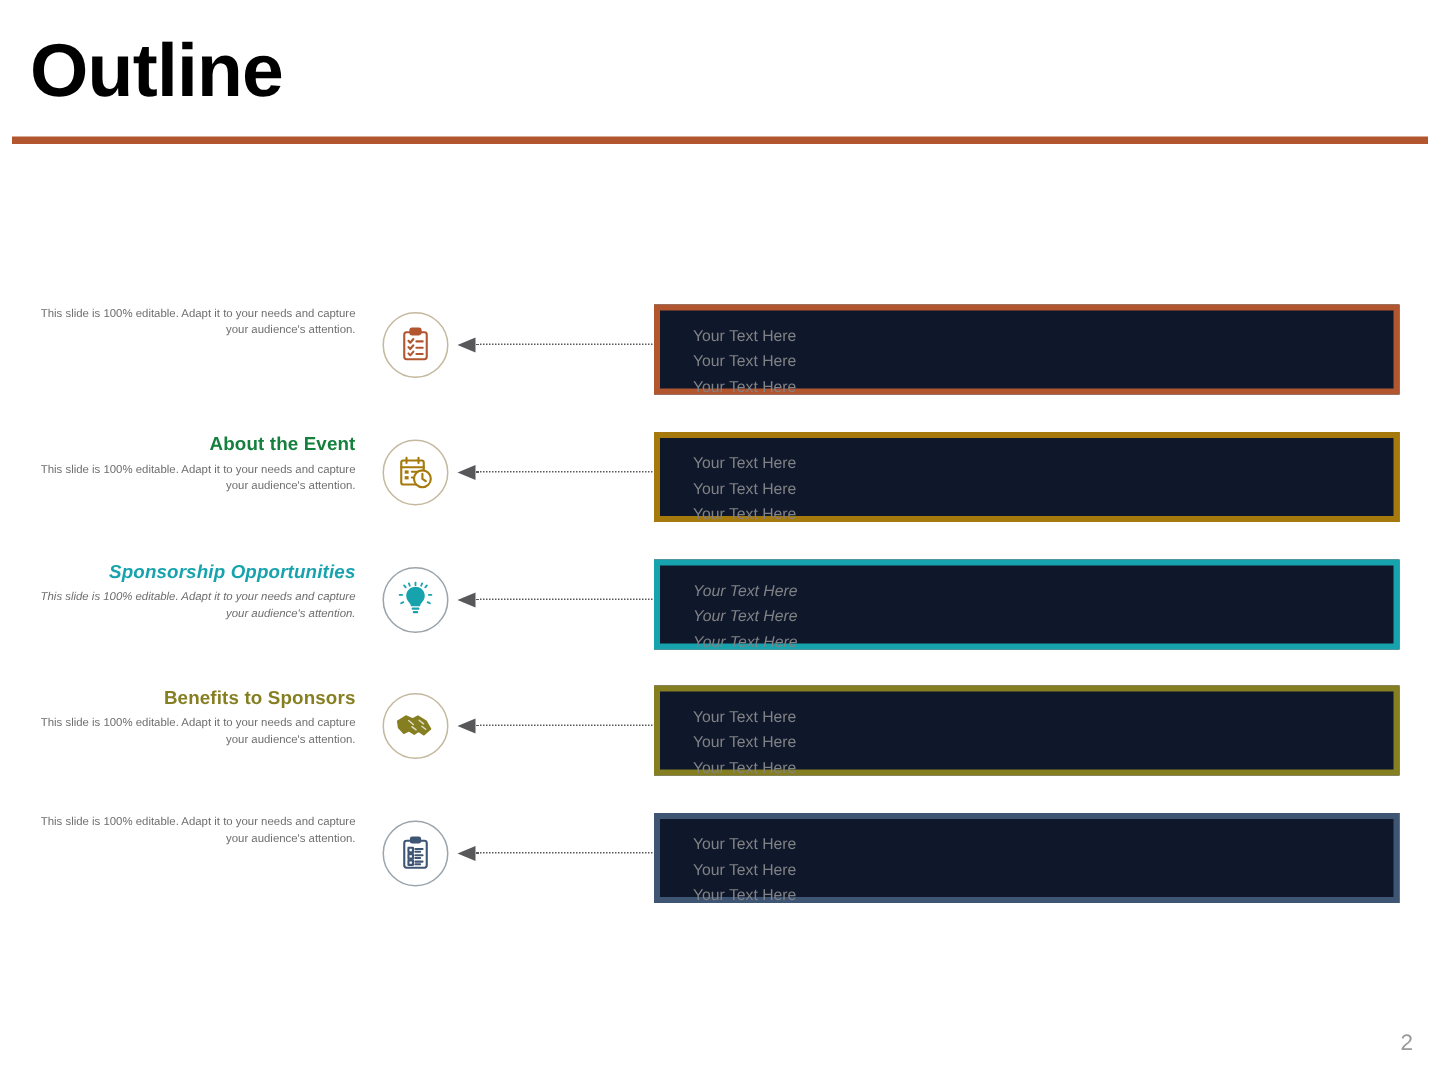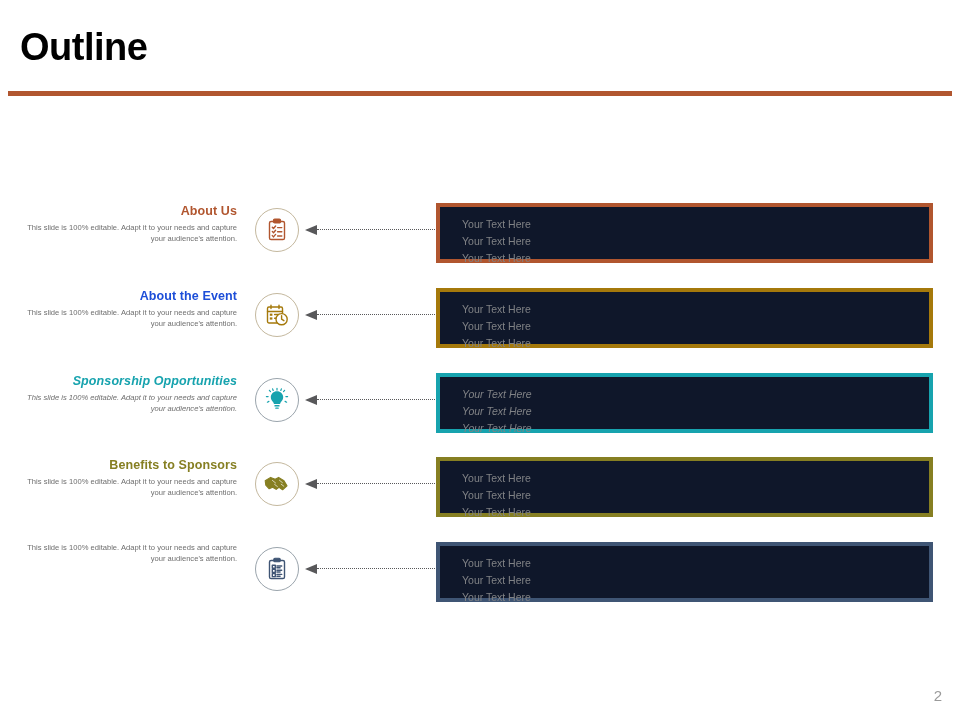--- a/index.html
+++ b/index.html
@@ -13,21 +13,21 @@
     position: relative;
     overflow: hidden;
     font-family: "Liberation Sans", sans-serif;
   }
 
   
   #slide-title {
     position: absolute;
     left: 20px;
     top: 24px;
-    font-size: 38px;
+    font-size: 50px;
     font-weight: bold;
     color: #000000;
     letter-spacing: -0.5px;
     line-height: 46px;
   }
   #title-rule {
     position: absolute;
     left: 8px;
     top: 91px;
     width: 944px;
@@ -139,21 +139,20 @@
 </style>
 </head>
 <body>
 
 <div id="slide-title">Outline</div>
 <div id="title-rule" style="background: rgb(177, 86, 47);"></div>
 
 <div id="rows-container">
     <div class="row" style="top: 203px;">
       <div class="row-text">
-        <div class="row-heading" style="color: rgb(177, 86, 47);">About Us</div>
         <div class="row-desc">This slide is 100% editable. Adapt it to your needs and capture your audience's attention.</div>
       </div>
       <div class="icon-circle" style="border-color: rgb(196, 184, 158);">
         <svg width="26" height="26" viewBox="0 0 26 26">
           <rect x="5.5" y="4.5" width="15" height="18" rx="1.6" stroke="#B1562F" fill="none" stroke-width="1.4" stroke-linecap="round" stroke-linejoin="round"></rect>
           <rect x="9.5" y="2" width="7" height="4" rx="1.2" fill="#B1562F" stroke="#B1562F" stroke-width="1.2"></rect>
           <path d="M8.3 10.2l1.2 1.3 2.1-2.5" stroke="#B1562F" fill="none" stroke-width="1.4" stroke-linecap="round" stroke-linejoin="round"></path>
           <path d="M8.3 14.4l1.2 1.3 2.1-2.5" stroke="#B1562F" fill="none" stroke-width="1.4" stroke-linecap="round" stroke-linejoin="round"></path>
           <path d="M8.3 18.6l1.2 1.3 2.1-2.5" stroke="#B1562F" fill="none" stroke-width="1.4" stroke-linecap="round" stroke-linejoin="round"></path>
           <path d="M13.6 10.6h4.2M13.6 14.8h4.2M13.6 19h4.2" stroke="#B1562F" fill="none" stroke-width="1.4" stroke-linecap="round" stroke-linejoin="round"></path>
@@ -164,21 +163,21 @@
         <div class="conn-line"></div>
       </div>
       <div class="text-box" style="border-color: rgb(177, 86, 47);">
         <div class="tb-line">Your Text Here</div>
         <div class="tb-line">Your Text Here</div>
         <div class="tb-line">Your Text Here</div>
       </div>
     </div>
     <div class="row" style="top: 288px;">
       <div class="row-text">
-        <div class="row-heading" style="color: #1d4ed8;">About the Event</div>
+        <div class="row-heading" style="color: #15803d;">About the Event</div>
         <div class="row-desc">This slide is 100% editable. Adapt it to your needs and capture your audience's attention.</div>
       </div>
       <div class="icon-circle" style="border-color: rgb(196, 184, 158);">
         <svg width="26" height="26" viewBox="0 0 26 26">
           <rect x="3.5" y="5" width="15" height="16" rx="1.4" stroke="#A5790B" fill="none" stroke-width="1.4" stroke-linecap="round" stroke-linejoin="round"></rect>
           <path d="M3.5 9.5h15" stroke="#A5790B" fill="none" stroke-width="1.4" stroke-linecap="round" stroke-linejoin="round"></path>
           <path d="M7 3.2v3.4M15 3.2v3.4" stroke="#A5790B" fill="none" stroke-width="1.4" stroke-linecap="round" stroke-linejoin="round"></path>
           <rect x="5.8" y="11.6" width="2.6" height="2.2" fill="#A5790B"></rect>
           <rect x="5.8" y="15.4" width="2.6" height="2.2" fill="#A5790B"></rect>
           <path d="M10.6 12.5h5M10.6 16.3h3" stroke="#A5790B" fill="none" stroke-width="1.4" stroke-linecap="round" stroke-linejoin="round"></path>

